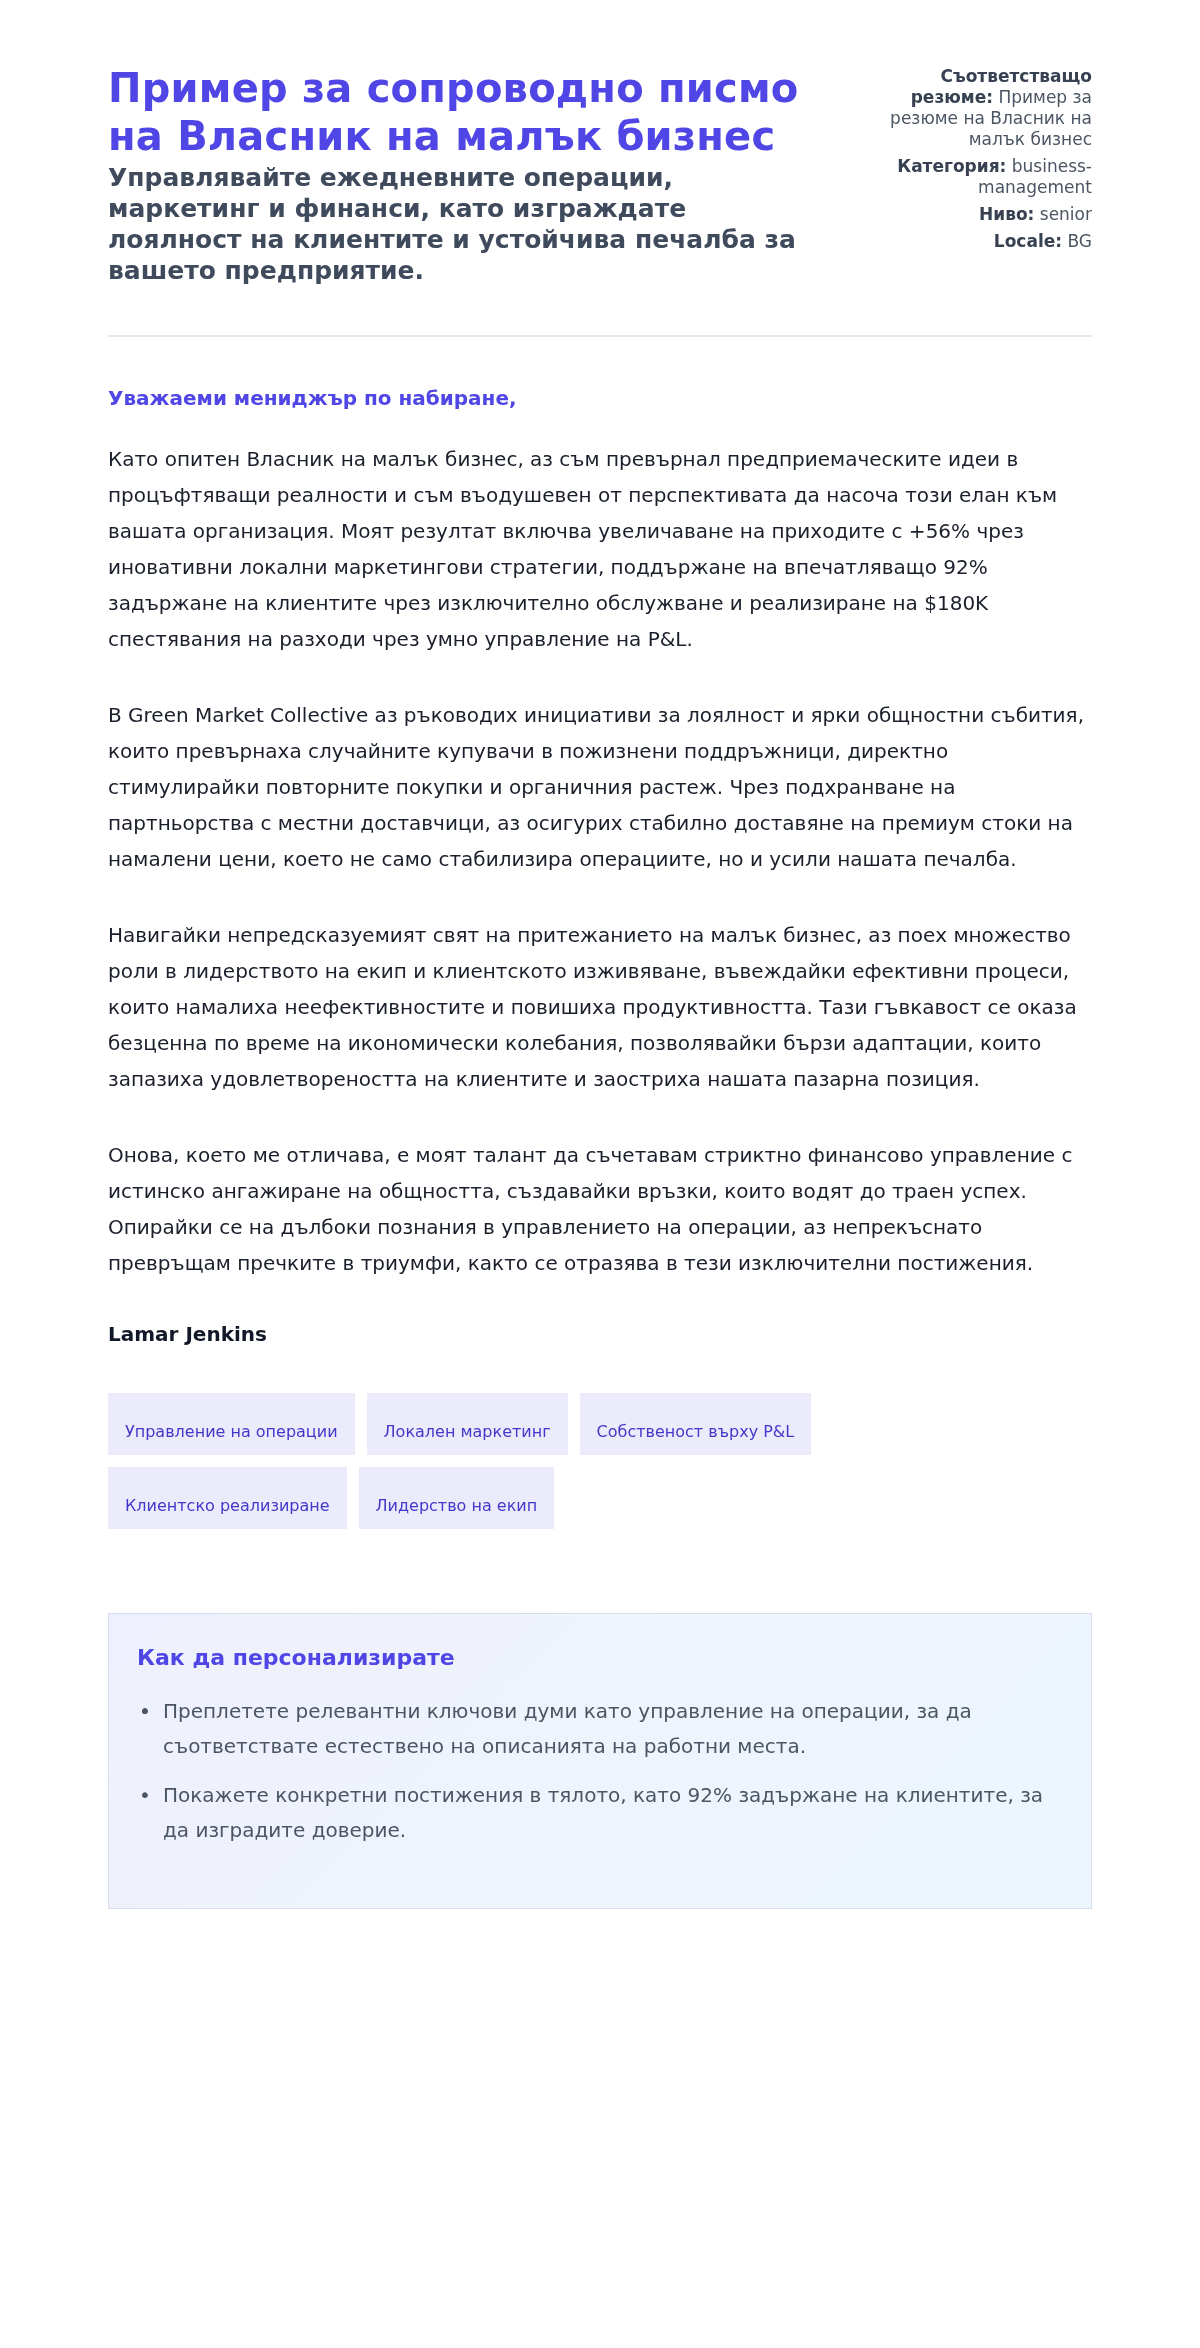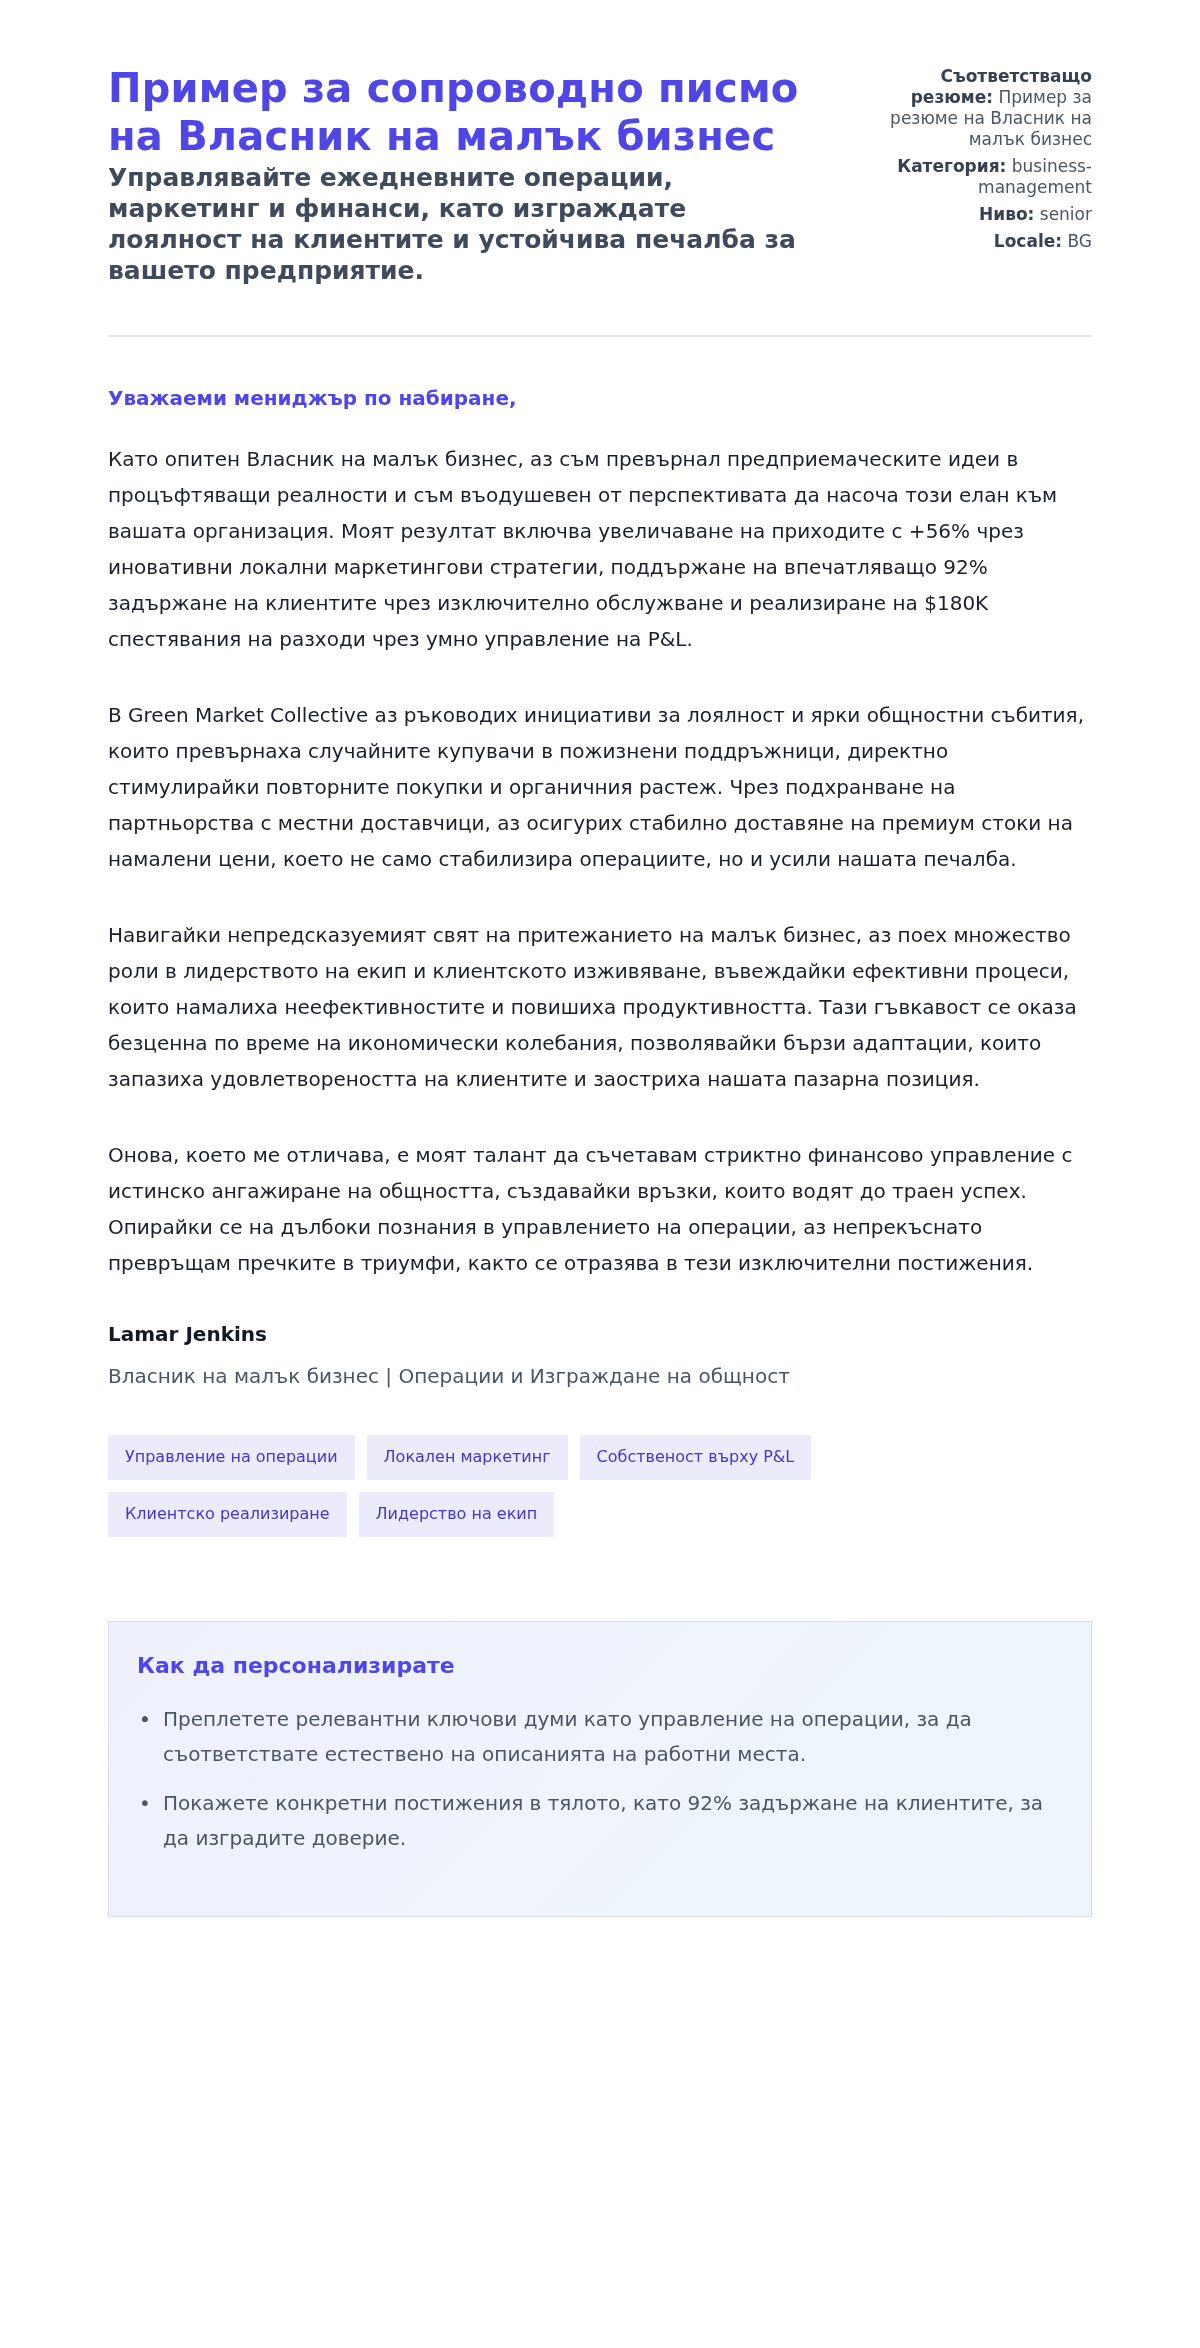--- a/index.html
+++ b/index.html
@@ -16,21 +16,21 @@
 
   .salutation { margin-top: 48px; font-size: 20px; line-height: 26px; font-weight: bold; color: #4f46e5; }
   .body { margin-top: 30px; }
   .para { font-size: 20px; line-height: 36px; color: #1a1f2b; margin-bottom: 40px; }
 
   .signature { margin-top: 36px; }
   .sig-name { font-size: 20px; line-height: 26px; font-weight: bold; color: #111827; }
   .sig-role { margin-top: 16px; font-size: 20px; line-height: 26px; color: #4b5563; }
 
   .tags { margin-top: 46px; display: flex; flex-wrap: wrap; width: 760px; }
-  .tag { background: #ecebfb; color: #4338ca; font-size: 16px; line-height: 20px; padding: 12px 17px 13px 17px; margin: 0 12px 12px 0; }
+  .tag { background: #ecebfb; color: #4338ca; font-size: 16px; line-height: 20px; padding: 29px 17px 13px 17px; margin: 0 12px 12px 0; }
 
   .tips { margin-top: 72px; border: 1px solid #d9ddf0; background: linear-gradient(135deg, #eff0fd 0%, #eef4fc 60%, #ecf6fd 100%); padding: 30px 40px 30px 28px; height: 296px; }
   .tips-title { font-size: 22px; line-height: 28px; font-weight: bold; color: #4f46e5; }
   .tips-list { margin-top: 22px; list-style: none; }
   .tips-list li { position: relative; padding-left: 26px; font-size: 20px; line-height: 35px; color: #4b5563; margin-bottom: 14px; }
   .tips-list li .bullet { position: absolute; left: 2px; top: 0; color: #4b5563; }
 </style>
 </head>
 <body>
 
@@ -65,21 +65,20 @@
     <div class="body">
       <p class="para">Като опитен Власник на малък бизнес, аз съм превърнал предприемаческите идеи в процъфтяващи реалности и съм въодушевен от перспективата да насоча този елан към вашата организация. Моят резултат включва увеличаване на приходите с +56% чрез иновативни локални маркетингови стратегии, поддържане на впечатляващо 92% задържане на клиентите чрез изключително обслужване и реализиране на $180K спестявания на разходи чрез умно управление на P&amp;L.</p>
       <p class="para">В Green Market Collective аз ръководих инициативи за лоялност и ярки общностни събития, които превърнаха случайните купувачи в пожизнени поддръжници, директно стимулирайки повторните покупки и органичния растеж. Чрез подхранване на партньорства с местни доставчици, аз осигурих стабилно доставяне на премиум стоки на намалени цени, което не само стабилизира операциите, но и усили нашата печалба.</p>
       <p class="para">Навигайки непредсказуемият свят на притежанието на малък бизнес, аз поех множество роли в лидерството на екип и клиентското изживяване, въвеждайки ефективни процеси, които намалиха неефективностите и повишиха продуктивността. Тази гъвкавост се оказа безценна по време на икономически колебания, позволявайки бързи адаптации, които запазиха удовлетвореността на клиентите и заостриха нашата пазарна позиция.</p>
       <p class="para">Онова, което ме отличава, е моят талант да съчетавам стриктно финансово управление с истинско ангажиране на общността, създавайки връзки, които водят до траен успех. Опирайки се на дълбоки познания в управлението на операции, аз непрекъснато превръщам пречките в триумфи, както се отразява в тези изключителни постижения.</p>
     </div>
   </section>
 
   <section class="signature">
     <div class="sig-name">Lamar Jenkins</div>
-    <div class="sig-role">Власник на малък бизнес | Операции и Изграждане на общност</div>
   </section>
 
   <div class="tags">
     <span class="tag">Управление на операции</span>
     <span class="tag">Локален маркетинг</span>
     <span class="tag">Собственост върху P&amp;L</span>
     <span class="tag">Клиентско реализиране</span>
     <span class="tag">Лидерство на екип</span>
   </div>
 

